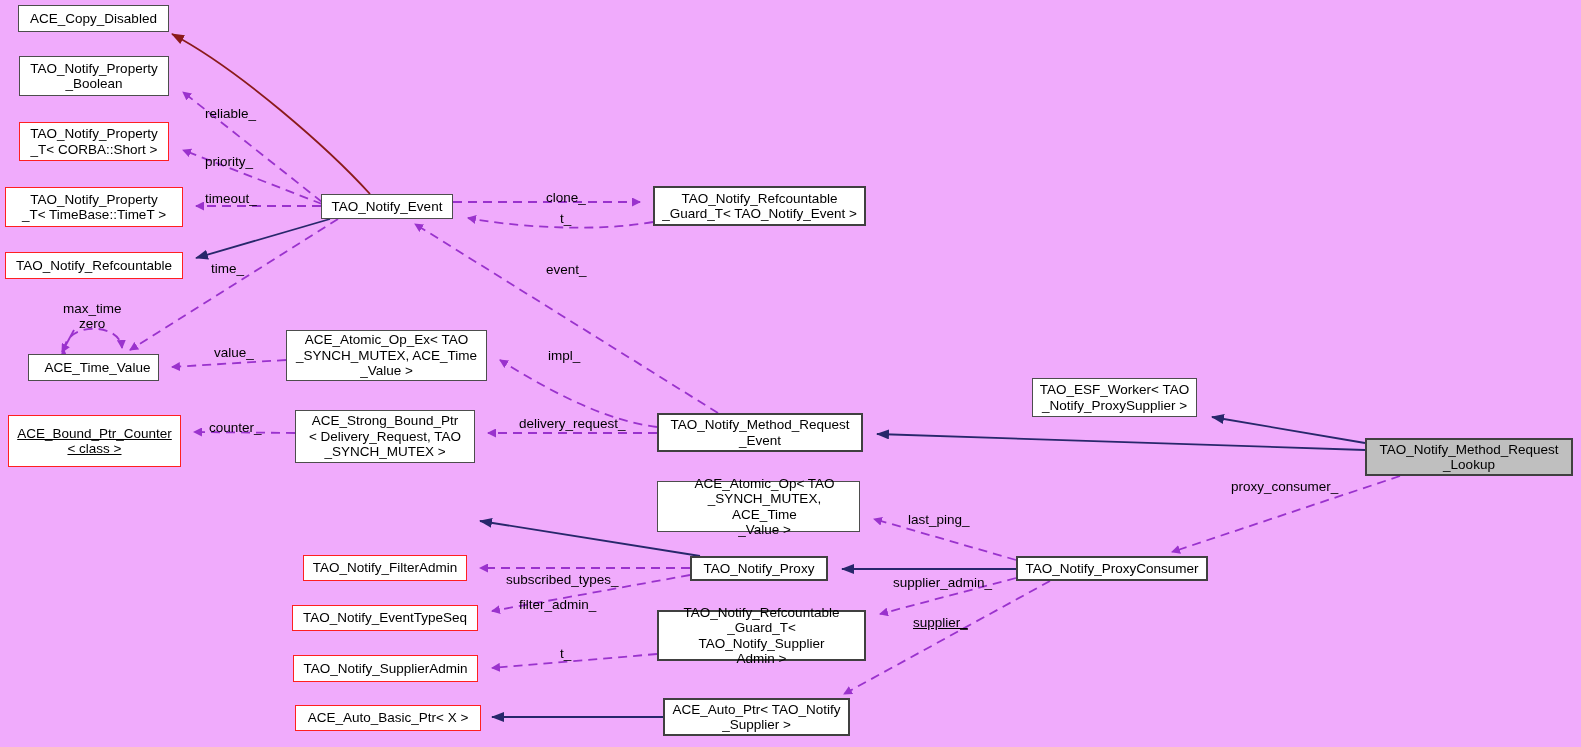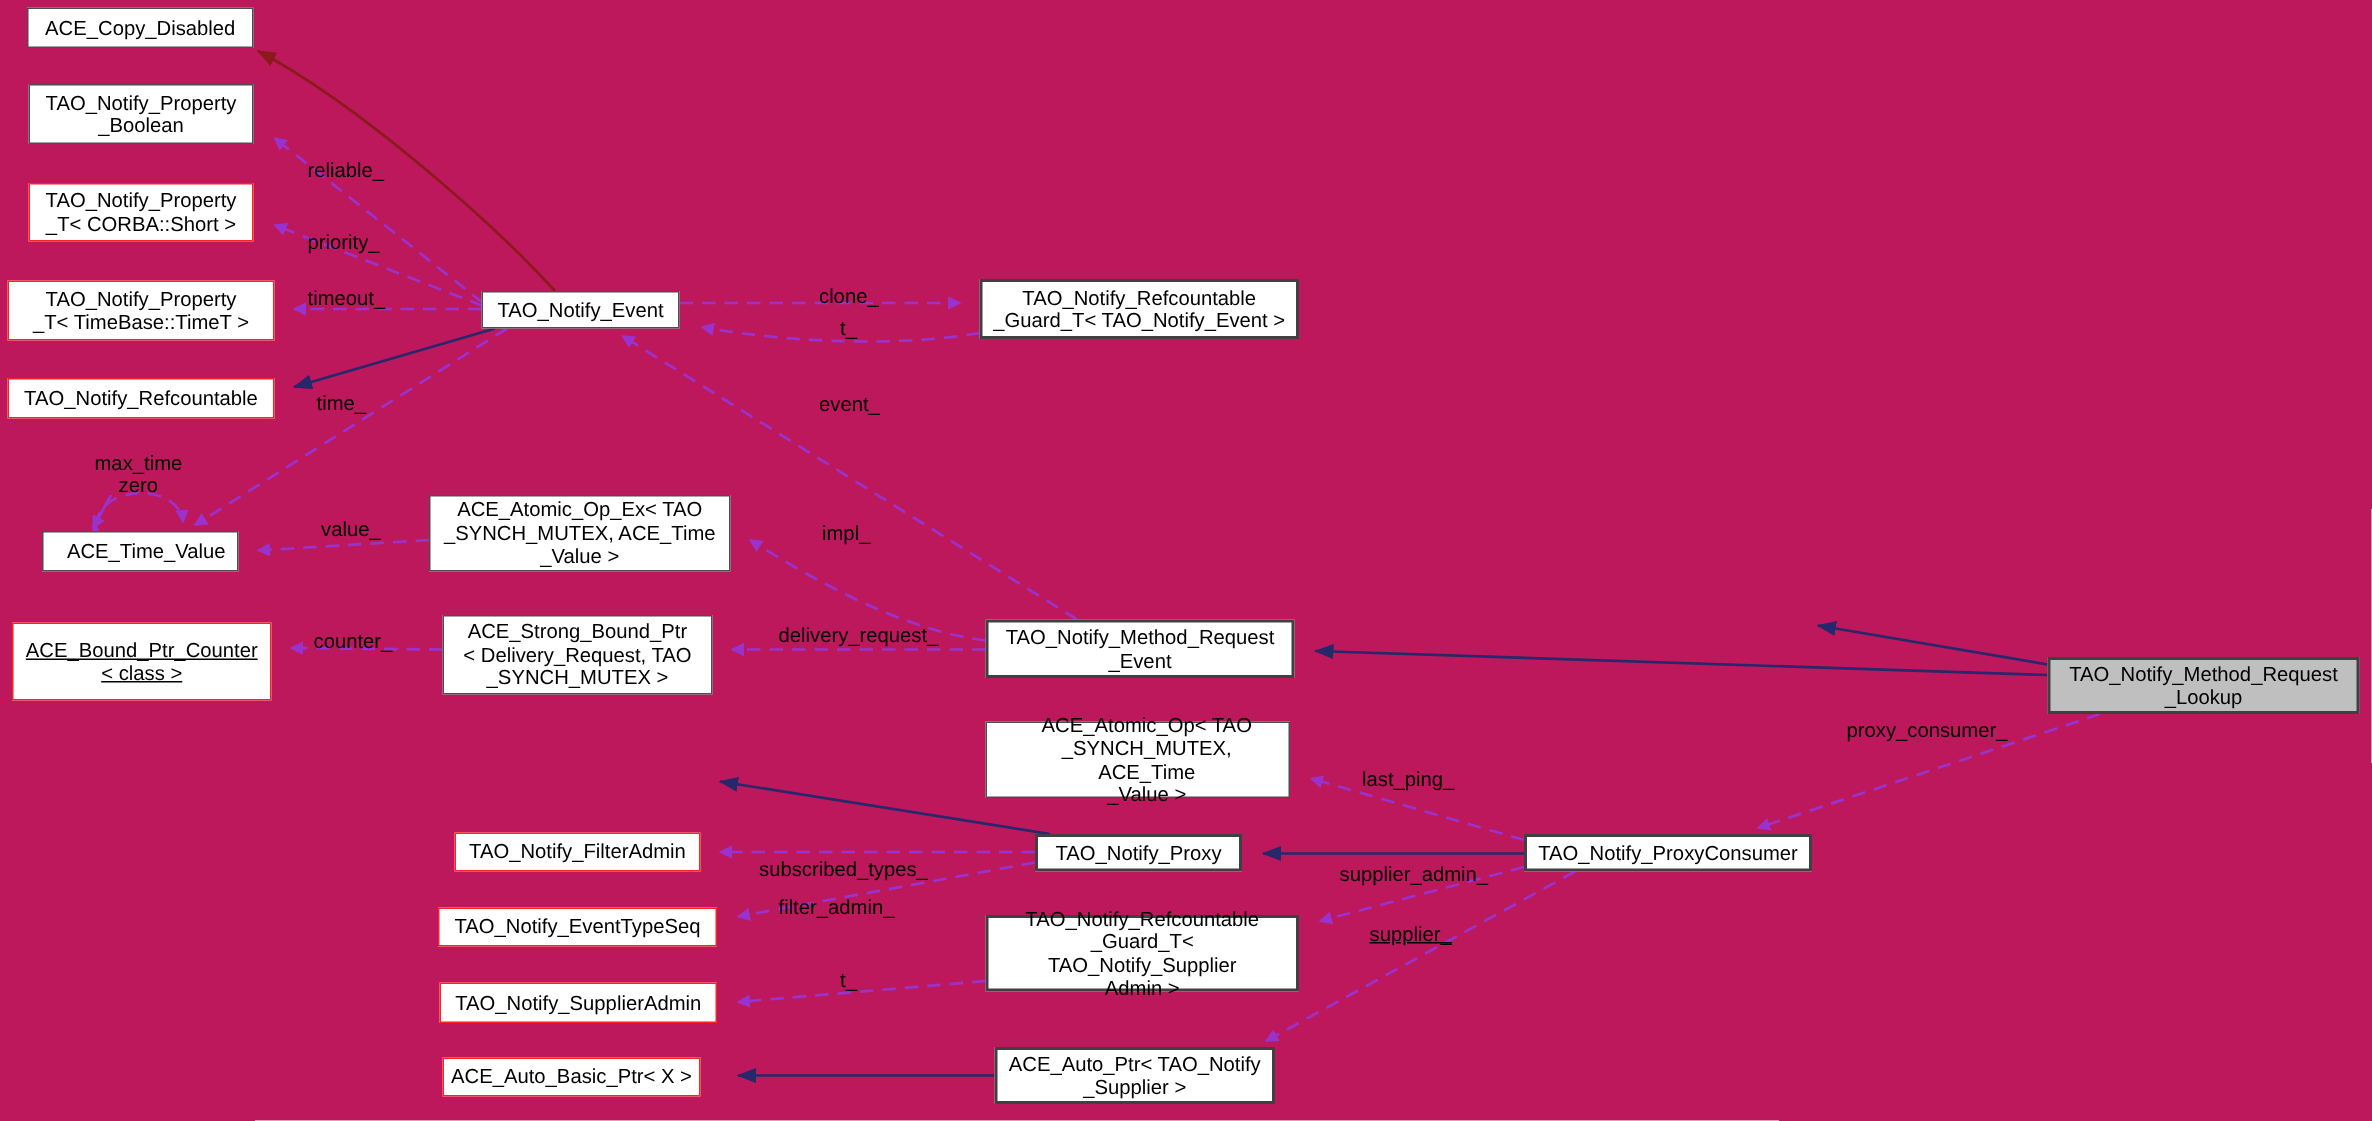--- a/index.html
+++ b/index.html
@@ -7,21 +7,21 @@
     padding: 0;
     background: #ffffff;
   }
   body {
     font-family: "Liberation Sans", sans-serif;
   }
   #diagram-root {
     position: relative;
     width: 1581px;
     height: 747px;
-    background: #be185d;
+    background: #f0abfc;
     overflow: hidden;
   }
   svg.edges {
     position: absolute;
     left: 0;
     top: 0;
     width: 1581px;
     height: 747px;
   }
   .node {
@@ -145,34 +145,36 @@
   <div class="node b-dark" style="left:321px;top:194px;width:132px;height:25px;">TAO_Notify_Event</div>
   <div class="node b-dark" style="left:286px;top:330px;width:201px;height:51px;">ACE_Atomic_Op_Ex&lt; TAO
 _SYNCH_MUTEX, ACE_Time
 _Value &gt;</div>
   <div class="node b-dark" style="left:295px;top:410px;width:180px;height:53px;">ACE_Strong_Bound_Ptr
 &lt; Delivery_Request, TAO
 _SYNCH_MUTEX &gt;</div>
   <div class="node b-red" style="left:303px;top:555px;width:164px;height:26px;">TAO_Notify_FilterAdmin</div>
   <div class="node b-red" style="left:292px;top:605px;width:186px;height:26px;">TAO_Notify_EventTypeSeq</div>
   <div class="node b-red" style="left:293px;top:655px;width:185px;height:27px;">TAO_Notify_SupplierAdmin</div>
-  <div class="node b-red" style="left:295px;top:705px;width:172px;height:26px;">ACE_Auto_Basic_Ptr&lt; X &gt;</div>
+  <div class="node b-red" style="left:295px;top:705px;width:186px;height:26px;">ACE_Auto_Basic_Ptr&lt; X &gt;</div>
   <div class="node b-thick" style="left:653px;top:186px;width:213px;height:40px;">TAO_Notify_Refcountable
 _Guard_T&lt; TAO_Notify_Event &gt;</div>
   <div class="node b-thick" style="left:657px;top:413px;width:206px;height:39px;">TAO_Notify_Method_Request
 _Event</div>
   <div class="node b-dark" style="left:657px;top:481px;width:203px;height:51px;padding-left:16px;">ACE_Atomic_Op&lt; TAO
 _SYNCH_MUTEX, ACE_Time
 _Value &gt;</div>
   <div class="node b-thick" style="left:690px;top:556px;width:138px;height:25px;">TAO_Notify_Proxy</div>
   <div class="node b-thick" style="left:657px;top:610px;width:209px;height:51px;">TAO_Notify_Refcountable
 _Guard_T&lt; TAO_Notify_Supplier
 Admin &gt;</div>
   <div class="node b-thick" style="left:663px;top:698px;width:187px;height:38px;">ACE_Auto_Ptr&lt; TAO_Notify
 _Supplier &gt;</div>
+  <div class="node b-dark" style="left:1032px;top:378px;width:165px;height:39px;">TAO_ESF_Worker&lt; TAO
+_Notify_ProxySupplier &gt;</div>
   <div class="node b-thick" style="left:1016px;top:556px;width:192px;height:25px;">TAO_Notify_ProxyConsumer</div>
   <div class="node sel" style="left:1365px;top:438px;width:208px;height:38px;">TAO_Notify_Method_Request
 _Lookup</div>
 
   <div class="edge-label" style="left:205px;top:106px;">reliable_</div>
   <div class="edge-label" style="left:205px;top:154px;">priority_</div>
   <div class="edge-label" style="left:205px;top:191px;">timeout_</div>
   <div class="edge-label" style="left:211px;top:261px;">time_</div>
   <div class="edge-label" style="left:63px;top:301px;">max_time</div>
   <div class="edge-label" style="left:79px;top:316px;">zero</div>

